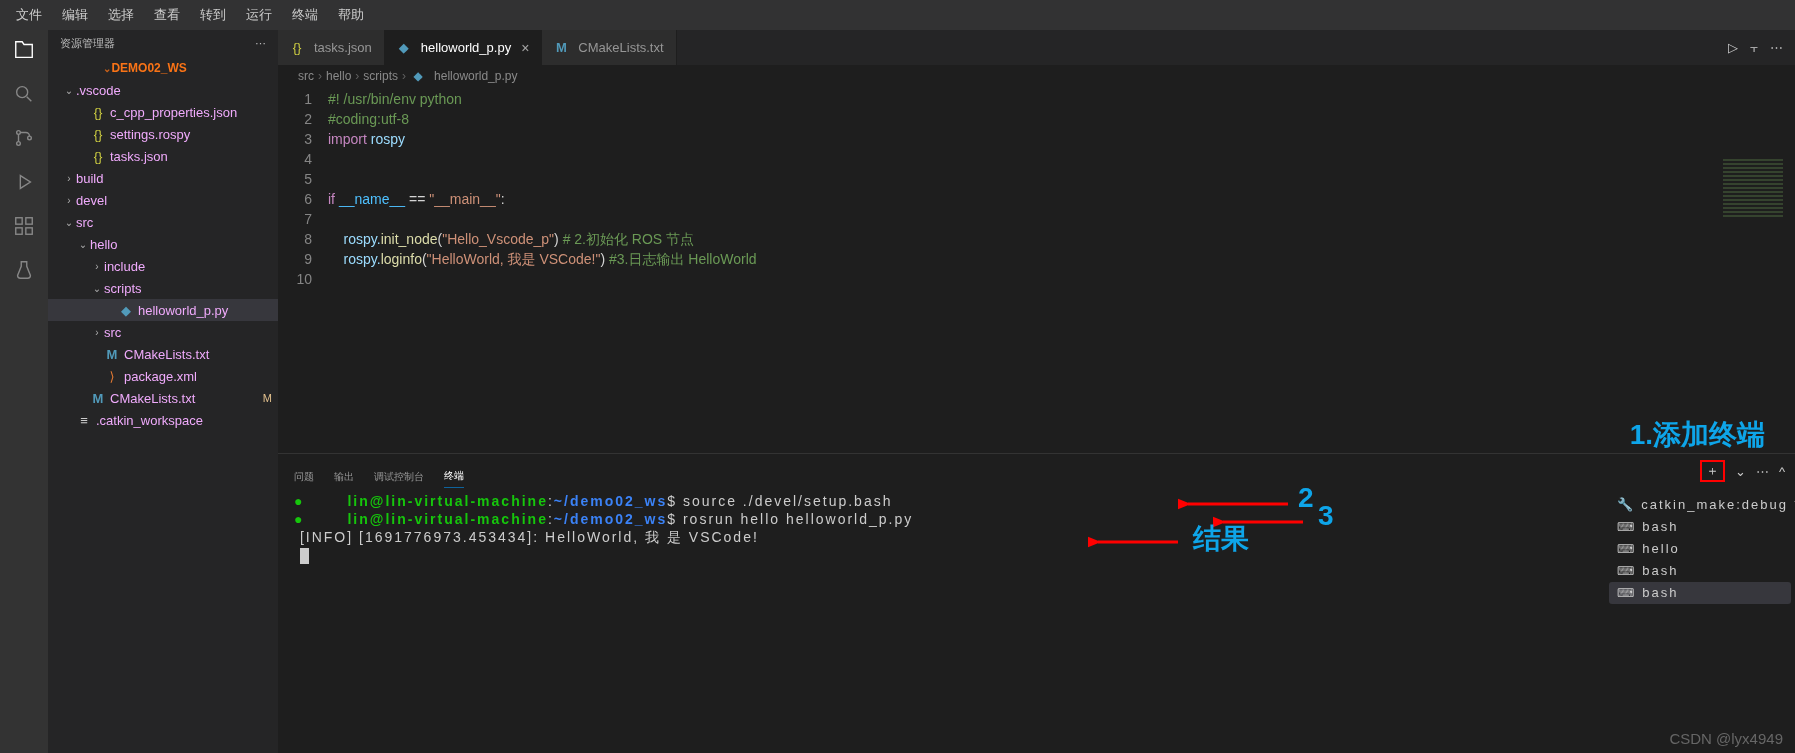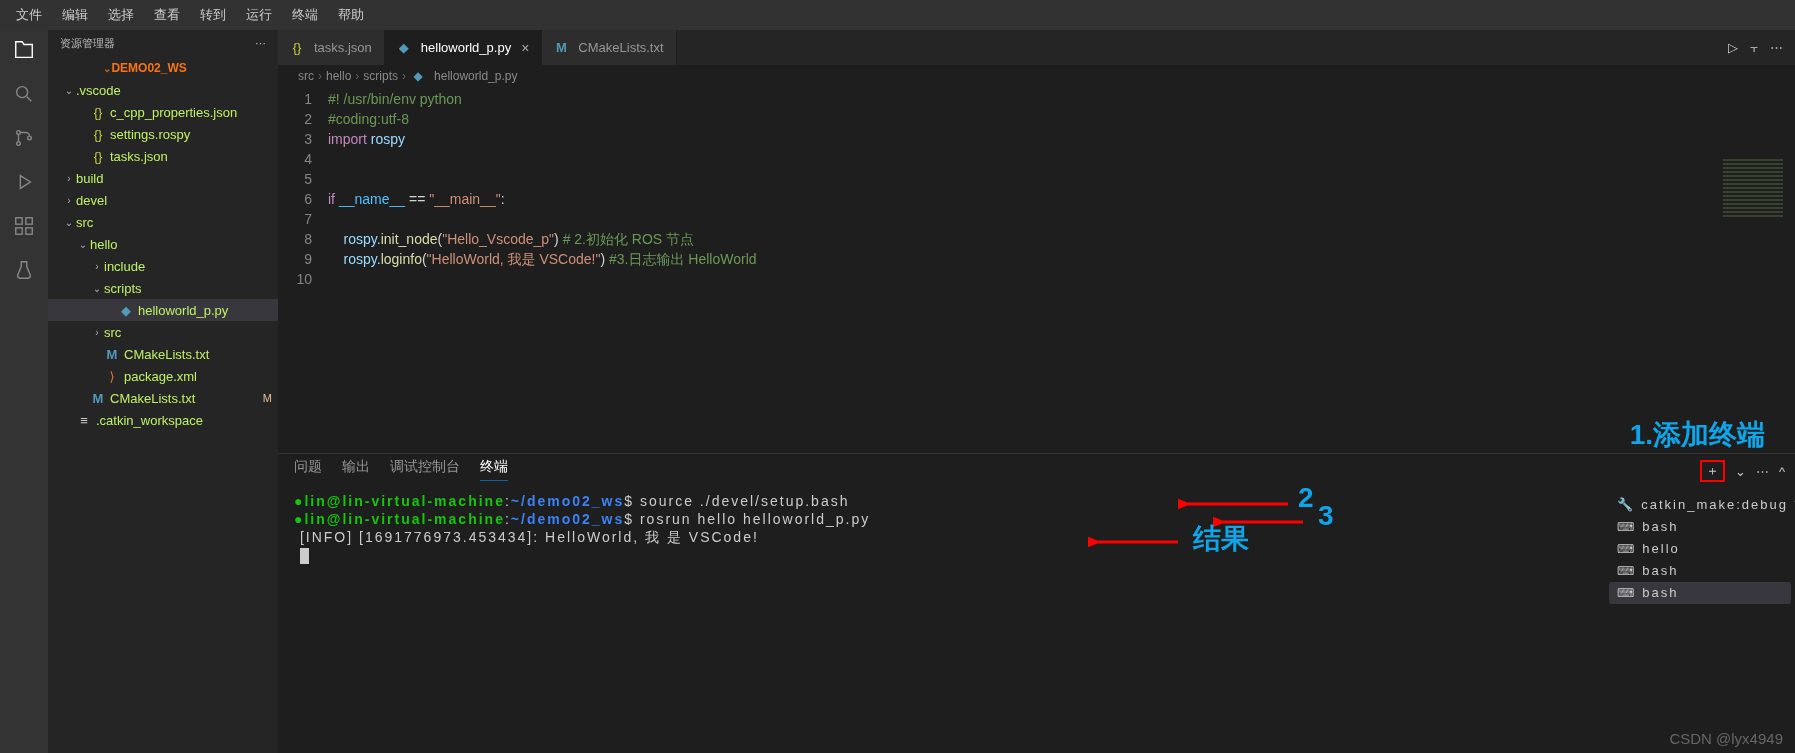--- a/index.html
+++ b/index.html
@@ -17,21 +17,21 @@
 .tree { flex:1; overflow:auto; font-size:13px; }
 .tree-row { display:flex; align-items:center; height:22px; padding-right:6px; cursor:pointer; white-space:nowrap; }
 .tree-row.selected { background:#37373d; }
 .tree-row .gap { display:inline-block; }
 .chev { width:14px; text-align:center; opacity:0.8; font-size:10px; }
 .file-icon { width:16px; margin-right:4px; text-align:center; }
 .file-icon.json { color:#cbcb41; }
 .file-icon.py { color:#519aba; }
 .file-icon.cmake { color:#519aba; font-weight:bold; }
 .file-icon.xml { color:#e37933; }
-.row-label { color:#bef264; }
+.row-label { color:#f0abfc; }
 .tree-row.m-status::after { content:"M"; margin-left:auto; color:#e2c08d; font-size:11px; }
 .editor-area { flex:1; display:flex; flex-direction:column; background:#1e1e1e; min-width:0; }
 .tabs { display:flex; background:#252526; height:35px; align-items:stretch; }
 .tab { display:flex; align-items:center; padding:0 12px; gap:6px; background:#2d2d2d; color:#969696; border-right:1px solid #1e1e1e; cursor:pointer; }
 .tab.active { background:#1e1e1e; color:#ffffff; }
 .tab .ticon { width:14px; }
 .tab .close { opacity:0.6; font-size:14px; padding-left:4px; }
 .tabs-right { margin-left:auto; display:flex; align-items:center; gap:12px; padding:0 12px; color:#cccccc; }
 .tabs-right span { cursor:pointer; }
 .breadcrumbs { display:flex; align-items:center; padding:4px 20px; font-size:12px; color:#8a8a8a; gap:4px; background:#1e1e1e; }
@@ -40,29 +40,29 @@
 .code-area { flex:1; display:flex; font-family:"Consolas","Courier New",monospace; font-size:14px; line-height:20px; padding-top:2px; position:relative; }
 .gutter { width:50px; text-align:right; padding-right:16px; color:#858585; user-select:none; }
 .code-lines { flex:1; white-space:pre; color:#d4d4d4; }
 .c-cmt { color:#6a9955; }
 .c-key { color:#c586c0; }
 .c-str { color:#ce9178; }
 .c-id { color:#9cdcfe; }
 .c-fn { color:#dcdcaa; }
 .c-var { color:#4fc1ff; }
 .panel { height:300px; background:#1e1e1e; border-top:1px solid #333; display:flex; flex-direction:column; position:relative; }
-.panel-tabs { display:flex; align-items:flex-start; height:34px; padding:0 16px; gap:20px; font-size:14px; color:#969696; }
+.panel-tabs { display:flex; align-items:flex-end; height:34px; padding:0 16px; gap:20px; font-size:10px; color:#969696; }
 .panel-tabs .ptab { cursor:pointer; padding:4px 0; }
 .panel-tabs .ptab.active { color:#ffffff; border-bottom:1px solid #0e639c; }
 .panel-actions { position:absolute; right:10px; top:6px; display:flex; gap:10px; align-items:center; color:#cccccc; }
 .panel-actions .plus-box { border:2px solid #ff0000; padding:0 4px; cursor:pointer; }
 .terminal-body { flex:1; display:flex; font-family:"Consolas","Courier New",monospace; font-size:14px; line-height:18px; letter-spacing:2px; }
 .terminal-text { flex:1; padding:4px 16px; white-space:pre; position:relative; }
 .term-prompt .dot { color:#16c60c; }
-.term-prompt .user { color:#16c60c; font-weight:bold; }
+.term-prompt .user { color:#16c60c; font-weight:bold;margin-left:43px; }
 .term-prompt .path { color:#3b82f6; font-weight:bold; }
 .cursor-block { display:inline-block; width:9px; height:16px; background:#cccccc; vertical-align:middle; }
 .terminal-list { width:190px; padding:6px 4px; font-size:13px; }
 .term-item { display:flex; align-items:center; gap:6px; padding:2px 8px; border-radius:3px; cursor:pointer; }
 .term-item.active { background:#37373d; }
 .term-item .ticon { font-size:12px; }
 .term-task { display:flex; align-items:center; gap:6px; padding:2px 8px; color:#cccccc; }
 .term-task .task-tag { margin-left:auto; font-size:11px; color:#888; }
 .annotation { position:absolute; color:#0ea5e9; font-size:28px; font-weight:bold; pointer-events:none; }
 .arrow { position:absolute; pointer-events:none; }

